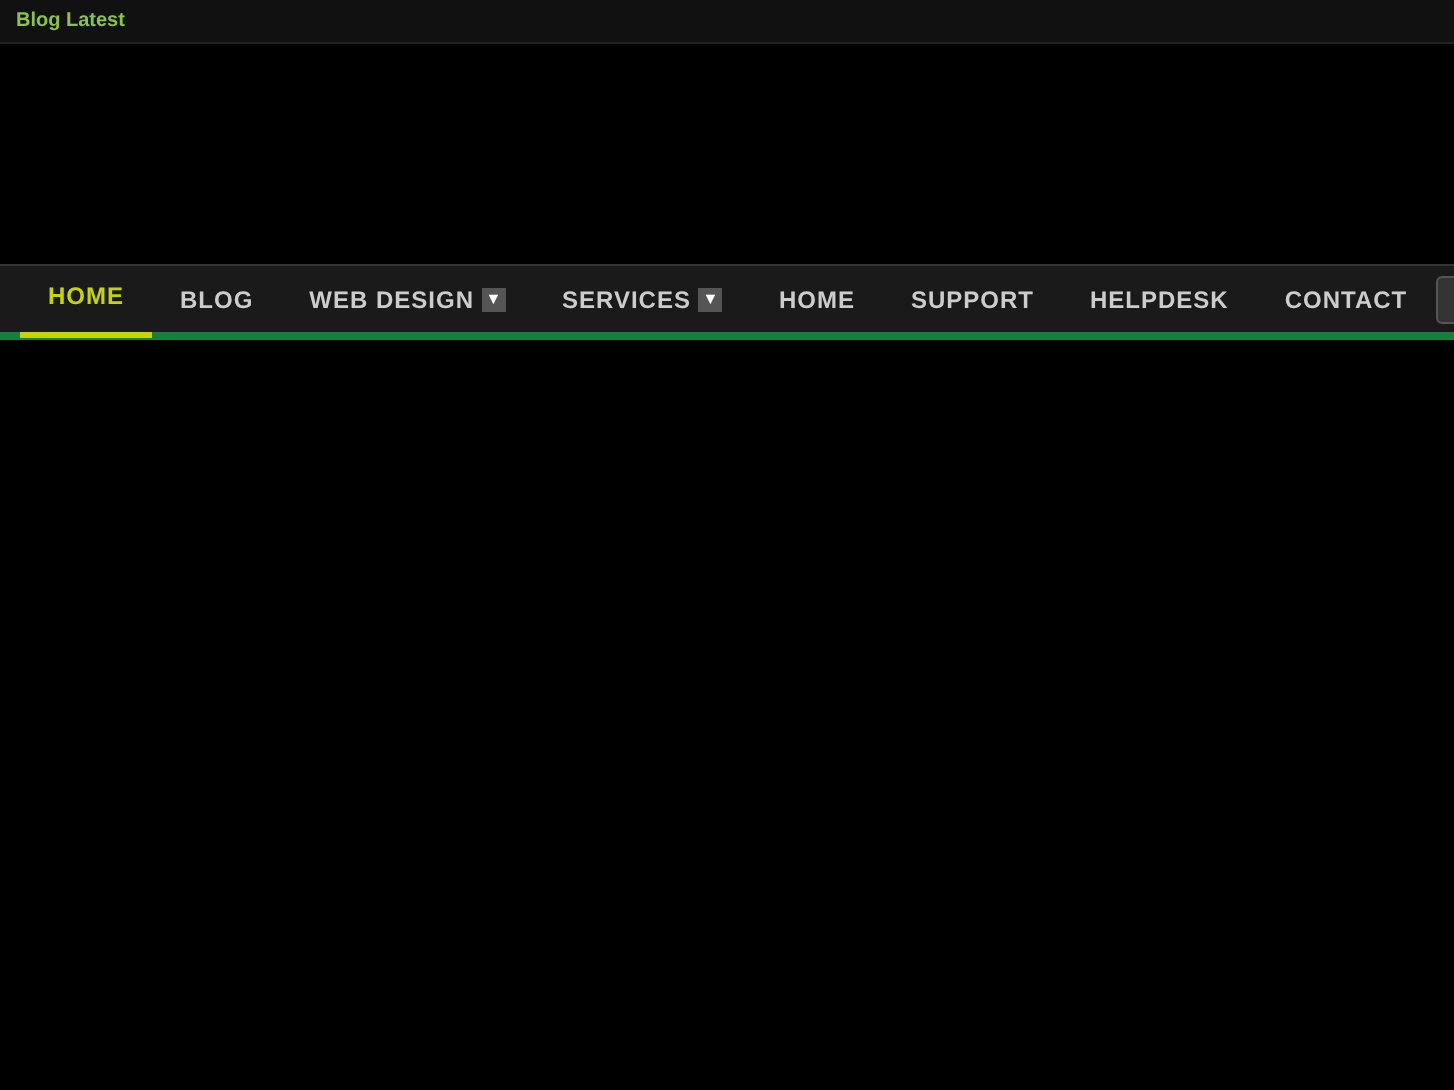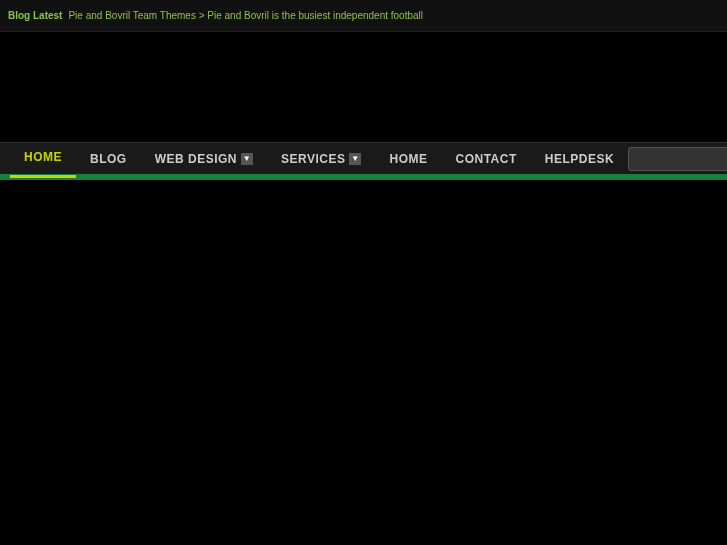--- a/index.html
+++ b/index.html
@@ -12,21 +12,21 @@
       width: 727px;
       height: 545px;
       background: #000;
       font-family: Arial, sans-serif;
       overflow: hidden;
     }
 
     
     .top-bar {
       background: #111;
-      height: 32px;
+      height: 22px;
       display: flex;
       align-items: center;
       justify-content: space-between;
       padding: 0 8px;
       border-bottom: 1px solid #222;
     }
 
     .top-bar-left {
       display: flex;
       align-items: center;
@@ -57,21 +57,21 @@
     }
 
     
     .navbar {
       background: #1a1a1a;
       height: 38px;
       display: flex;
       align-items: center;
       padding: 0 10px;
       border-top: 1px solid #333;
-      border-bottom: 6px solid #15803d;
+      border-bottom: 4px solid #15803d;
     }
 
     .nav-items {
       display: flex;
       align-items: center;
       gap: 0;
       flex: 1;
     }
 
     .nav-item {
@@ -121,21 +121,20 @@
       background: #000;
       height: calc(545px - 22px - 110px - 38px);
     }
   </style>
 </head>
 <body>
 
 <div class="top-bar">
   <div class="top-bar-left">
     <span class="blog-latest-label">Blog Latest</span>
-    <span class="blog-latest-text">Pie and Bovril Team Themes &gt; Pie and Bovril is the busiest independent football</span>
   </div>
 </div>
 
 <div class="hero"></div>
 
 <div class="navbar">
   <div class="nav-items">
     <a class="nav-item active">
       <span>HOME</span>
     </a>
@@ -147,24 +146,27 @@
       <span class="dropdown-arrow">▼</span>
     </a>
     <a class="nav-item">
       <span>SERVICES</span>
       <span class="dropdown-arrow">▼</span>
     </a>
     <a class="nav-item">
       <span>HOME</span>
     </a>
     <a class="nav-item">
-      <span>CONTACT</span>
+      <span>SUPPORT</span>
     </a>
     <a class="nav-item">
       <span>HELPDESK</span>
+    </a>
+    <a class="nav-item">
+      <span>CONTACT</span>
     </a>
   </div>
 
   <div class="search-box">
     
     
   </div>
 </div>
 
 <div class="main-content"></div>

